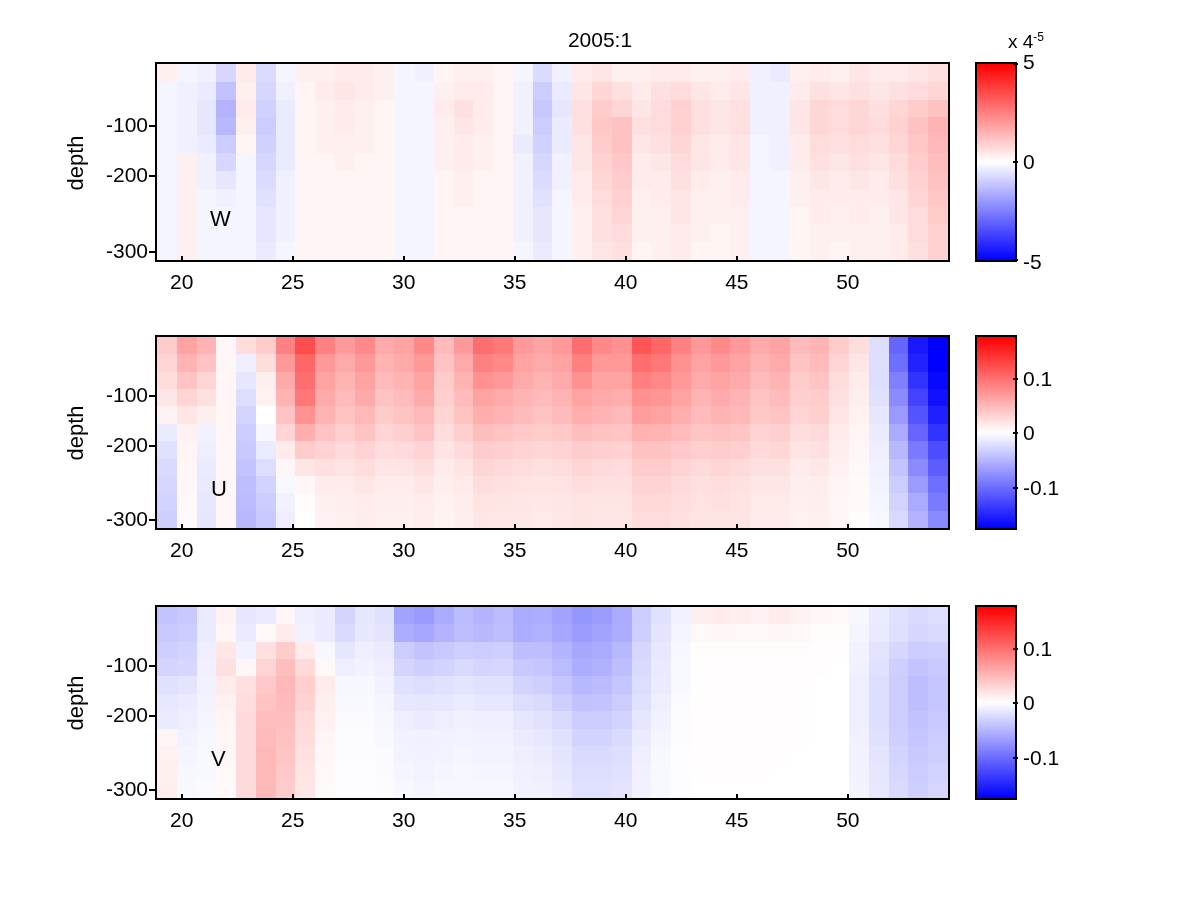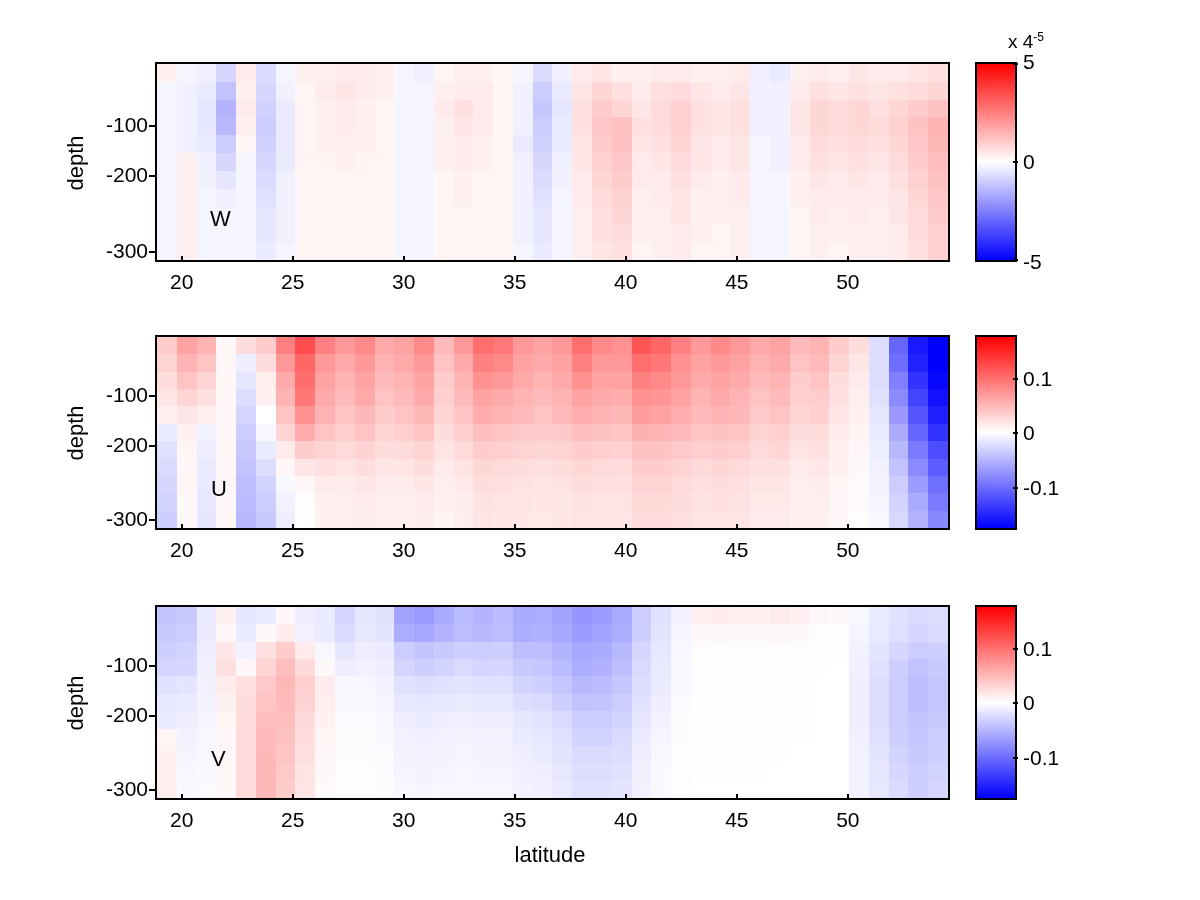--- a/index.html
+++ b/index.html
@@ -35,20 +35,21 @@
   .cbtick-label{position:absolute;font-size:21px;white-space:nowrap;text-align:left;}
   .cbtick-mark{position:absolute;width:5px;height:2px;background:#000;}
   .cbar-exp{position:absolute;font-size:19px;white-space:nowrap;}
   .cbar-exp sup{font-size:12px;vertical-align:super;}
 </style>
 </head>
 <body>
 
 <div class="fig">
 
+  <div class="title" style="top:28px;">2005:1</div>
 
   <div class="panel">
     <div class="axes" id="axes-0" style="left:155px;top:62px;width:795px;height:200px;">
       <div class="grid" id="grid-0" style="grid-template-columns: repeat(40, 1fr); grid-template-rows: repeat(11, 1fr);">
           <div class="cell" style="background: rgb(255, 240, 240);"></div>
           <div class="cell" style="background: rgb(245, 245, 255);"></div>
           <div class="cell" style="background: rgb(240, 240, 255);"></div>
           <div class="cell" style="background: rgb(214, 214, 255);"></div>
           <div class="cell" style="background: rgb(255, 235, 235);"></div>
           <div class="cell" style="background: rgb(219, 219, 255);"></div>
@@ -1485,14 +1486,13 @@
         <div class="tickmark-x" style="left: 513.749px; top: 794px;"></div>
         <div class="xtick" style="left: 595.782px; top: 808px; width: 60px;">40</div>
         <div class="tickmark-x" style="left: 624.782px; top: 794px;"></div>
         <div class="xtick" style="left: 706.816px; top: 808px; width: 60px;">45</div>
         <div class="tickmark-x" style="left: 735.816px; top: 794px;"></div>
         <div class="xtick" style="left: 817.849px; top: 808px; width: 60px;">50</div>
         <div class="tickmark-x" style="left: 846.849px; top: 794px;"></div>
       </div>
   </div>
 
-  <div class="xlabel" style="left:400px;top:842px;width:300px;">latitude</div>
 </div>
 
 </body></html>

